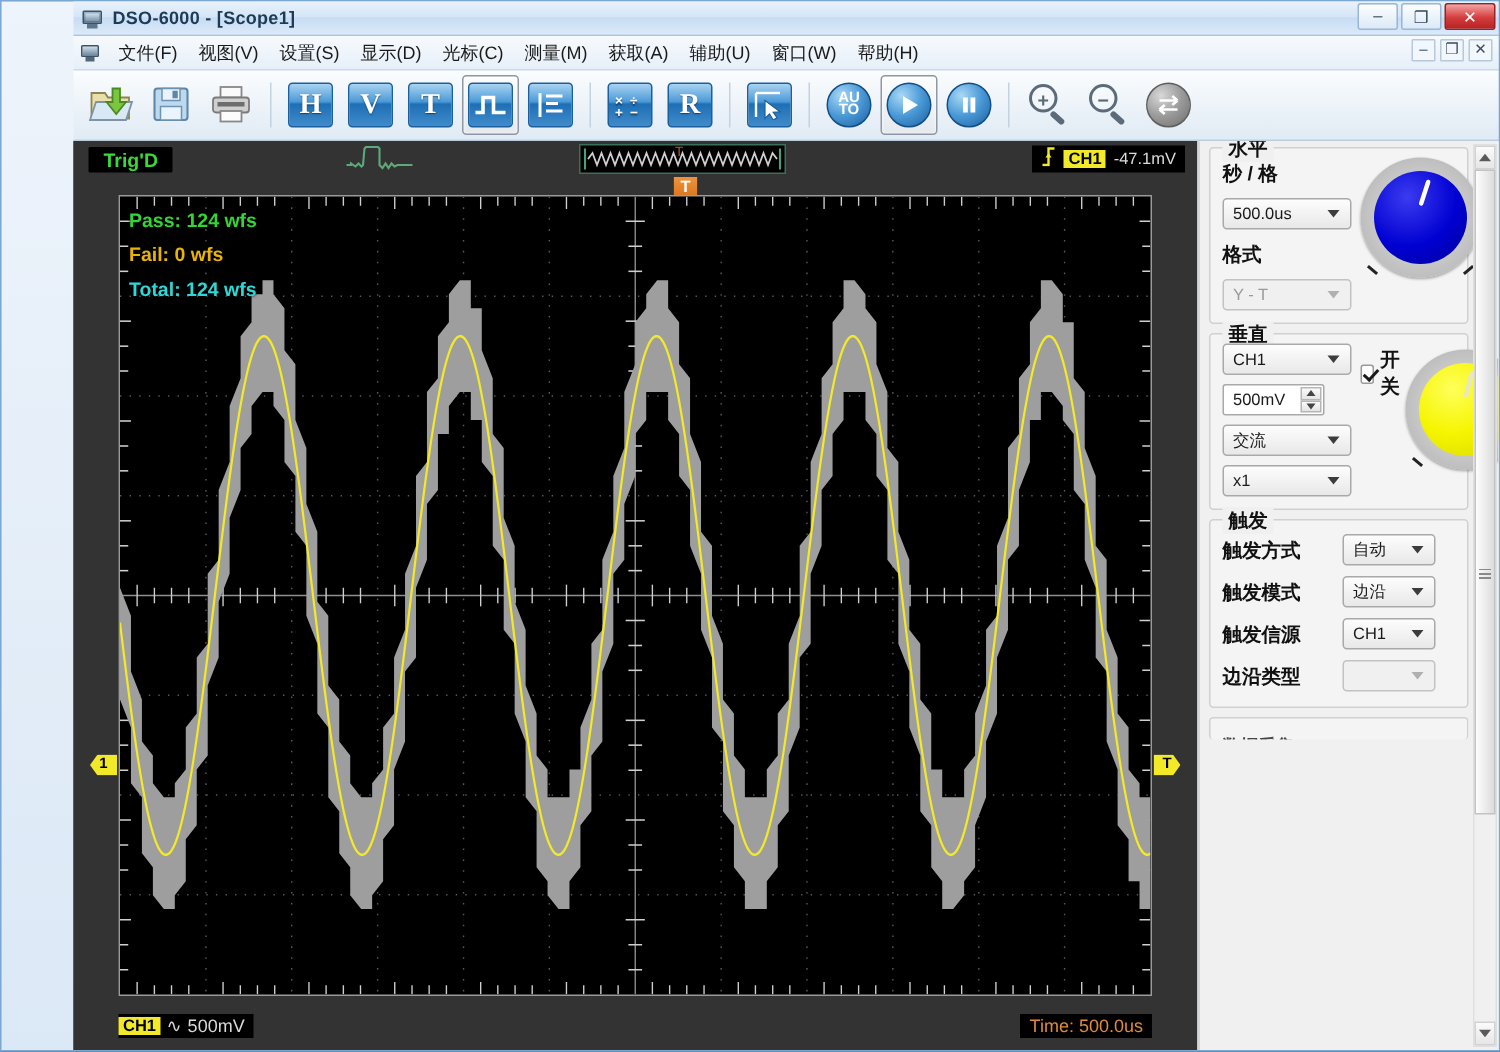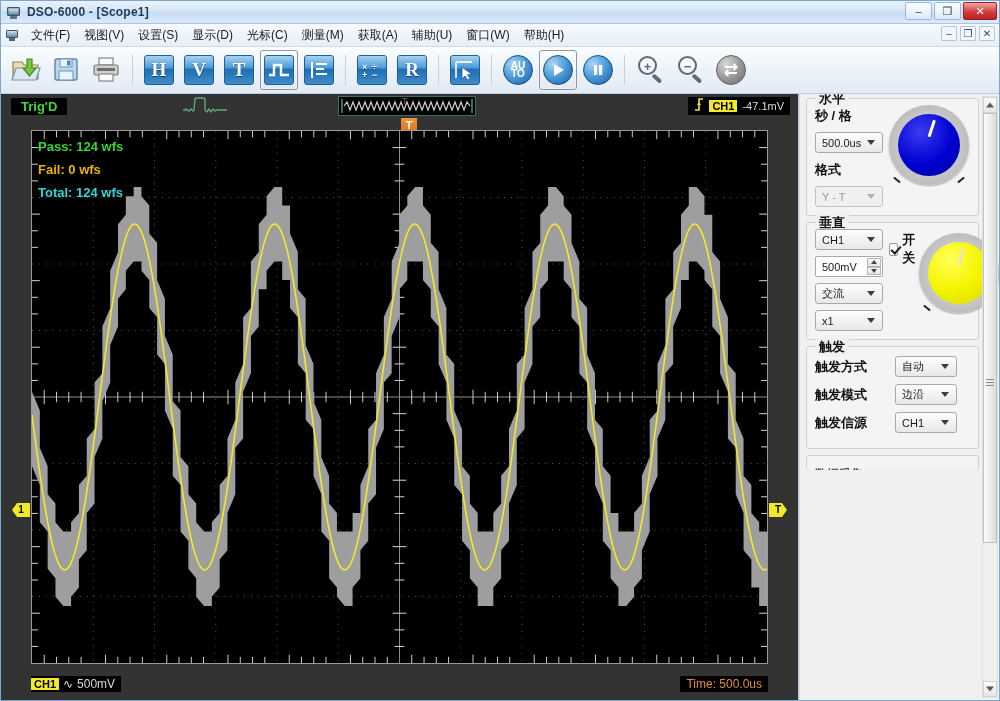--- a/index.html
+++ b/index.html
@@ -8,21 +8,21 @@
     font-family:"Liberation Sans","DejaVu Sans",sans-serif;
     font-size:12px;
     background:#d6e5f5;
     -webkit-font-smoothing:antialiased;
   }
   .app{
     position:absolute;inset:0;
     background:linear-gradient(#eef4fb,#dbe8f6);
     border:1px solid #7ba7d0;
     box-sizing:border-box;
-    display:flex;flex-direction:column;
+    display:flex;flex-direction:column;padding-left:48px;
   }
   
   .titlebar{
     height:22px;flex:0 0 22px;
     background:linear-gradient(#e9f2fb 0%,#d5e6f7 45%,#c7dcf2 50%,#dceaf9 100%);
     border-bottom:1px solid #a8c6e3;
     display:flex;align-items:center;
     position:relative;
     padding-left:6px;
   }
@@ -222,21 +222,21 @@
     padding:6px 8px 8px 8px;position:relative;background:#f4f4f4;
   }
   .legend{
     position:absolute;left:8px;top:-9px;background:#f0f0f0;padding:0 4px;
     font-size:13px;font-weight:bold;color:#111;
   }
   .fsbody{display:flex;gap:6px;}
   .fscol{display:flex;flex-direction:column;gap:6px;}
   .flabel{font-size:13px;color:#111;margin:2px 0 1px 0;font-weight:bold;}
   .combo{
-    width:68px;height:21px;box-sizing:border-box;
+    width:86px;height:21px;box-sizing:border-box;
     border:1px solid #a9a9a9;border-radius:3px;
     background:linear-gradient(#fdfdfd,#e8e8e8);
     display:flex;align-items:center;padding:0 2px 0 6px;
     font-size:11px;color:#1a1a1a;position:relative;
   }
   .combo.w62{width:62px;}
   .combo .val{flex:1 1 auto;overflow:hidden;white-space:nowrap;}
   .combo .arrow{
     width:0;height:0;border-left:4px solid transparent;border-right:4px solid transparent;
     border-top:5px solid #3c3c3c;margin-right:5px;
@@ -928,20 +928,29 @@
           </div>
 
           <div class="trigrow">
             <span class="tl">触发信源</span>
             <span class="combo w62">
               <span class="val">CH1</span>
               <span class="arrow"></span>
             </span>
           </div>
 
+          <div class="trigrow" style="margin-bottom:2px;">
+            <span class="tl">边沿类型</span>
+            <span class="combo w62 dis">
+              <span class="val">
+                <span class="edgeglyph"></span>
+              </span>
+              <span class="arrow"></span>
+            </span>
+          </div>
         </div>
 
         <div class="fieldset" style="height:14px;padding:0;overflow:hidden;border-bottom:none;">
           <span class="cutheader">数据采集</span>
         </div>
 
         <div class="vscroll">
           <div class="arrw up"></div>
           <div class="thumb">
             <span class="grip"></span>

